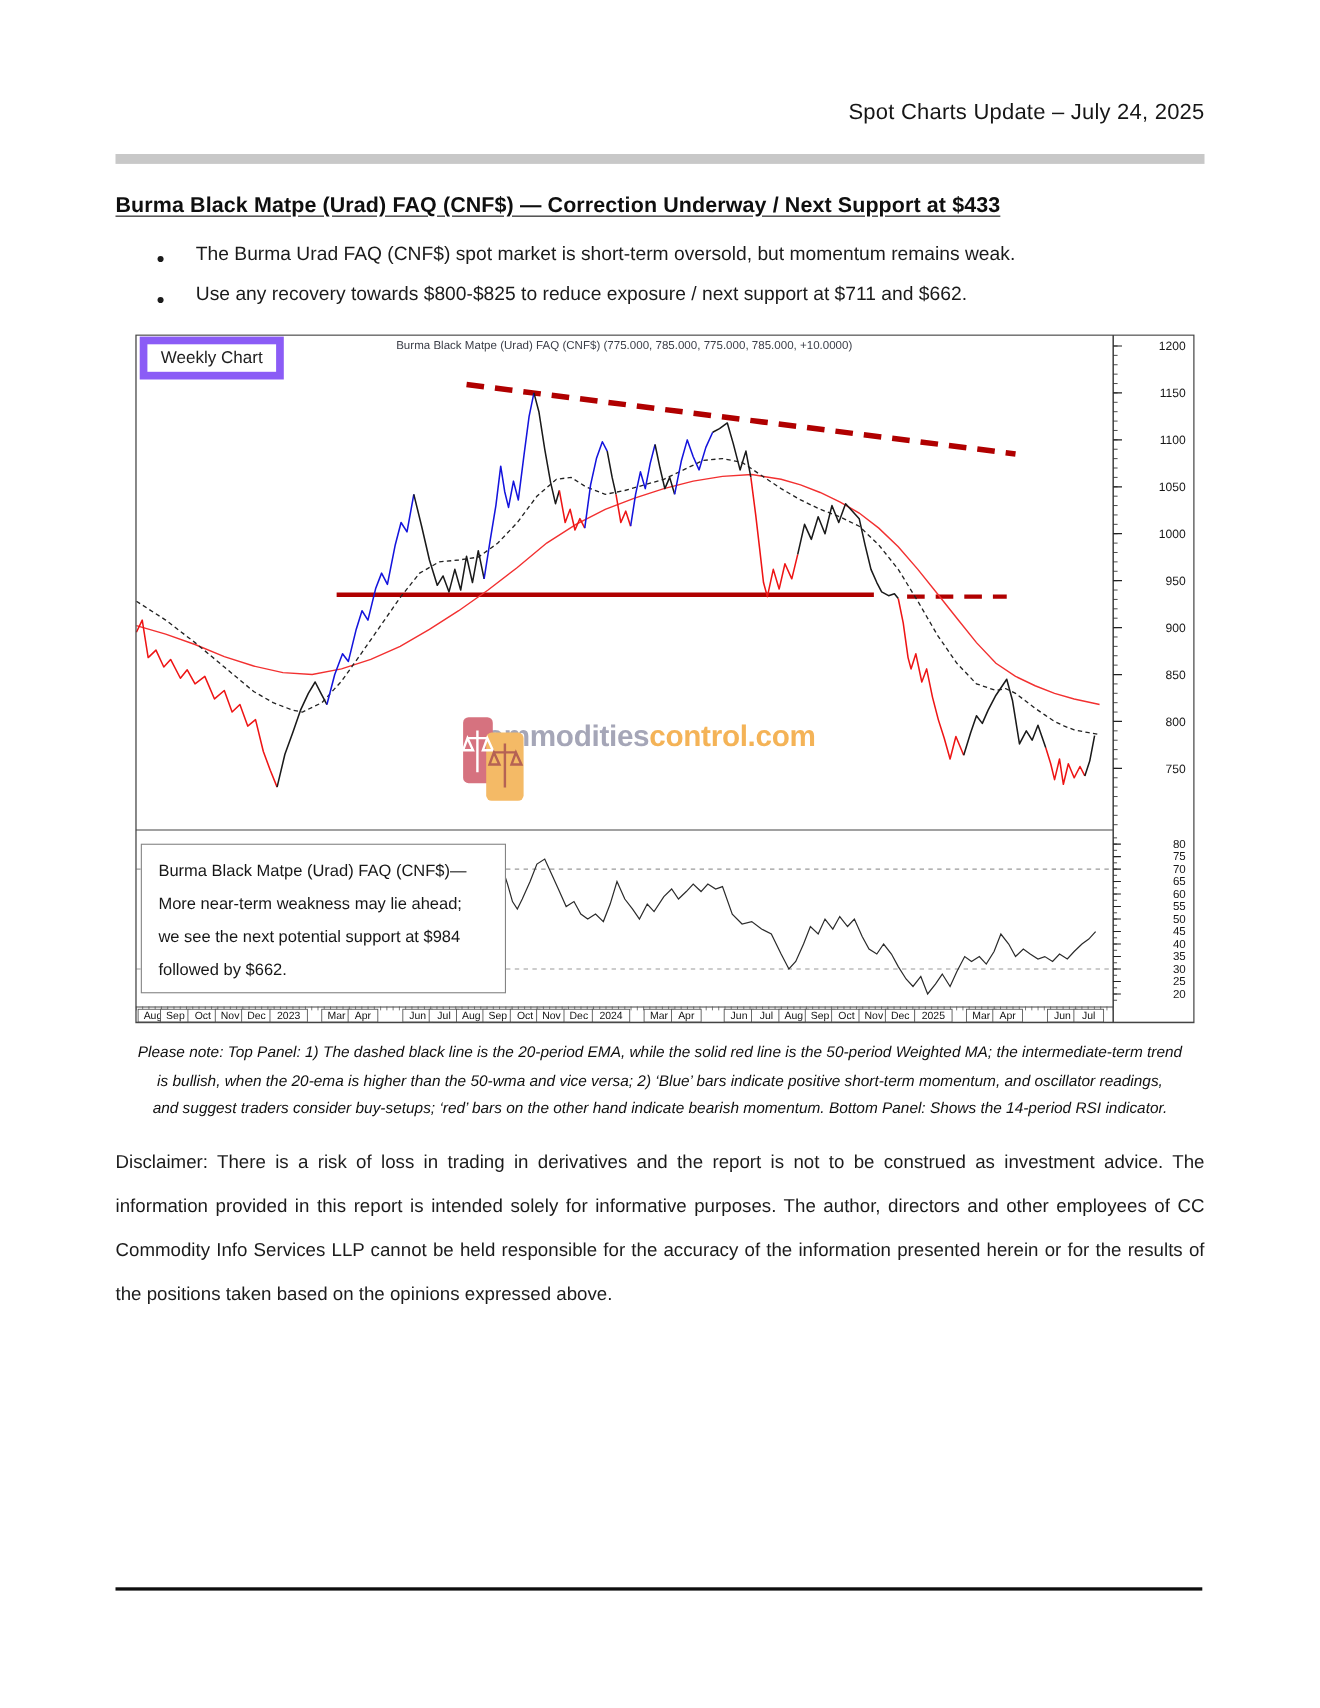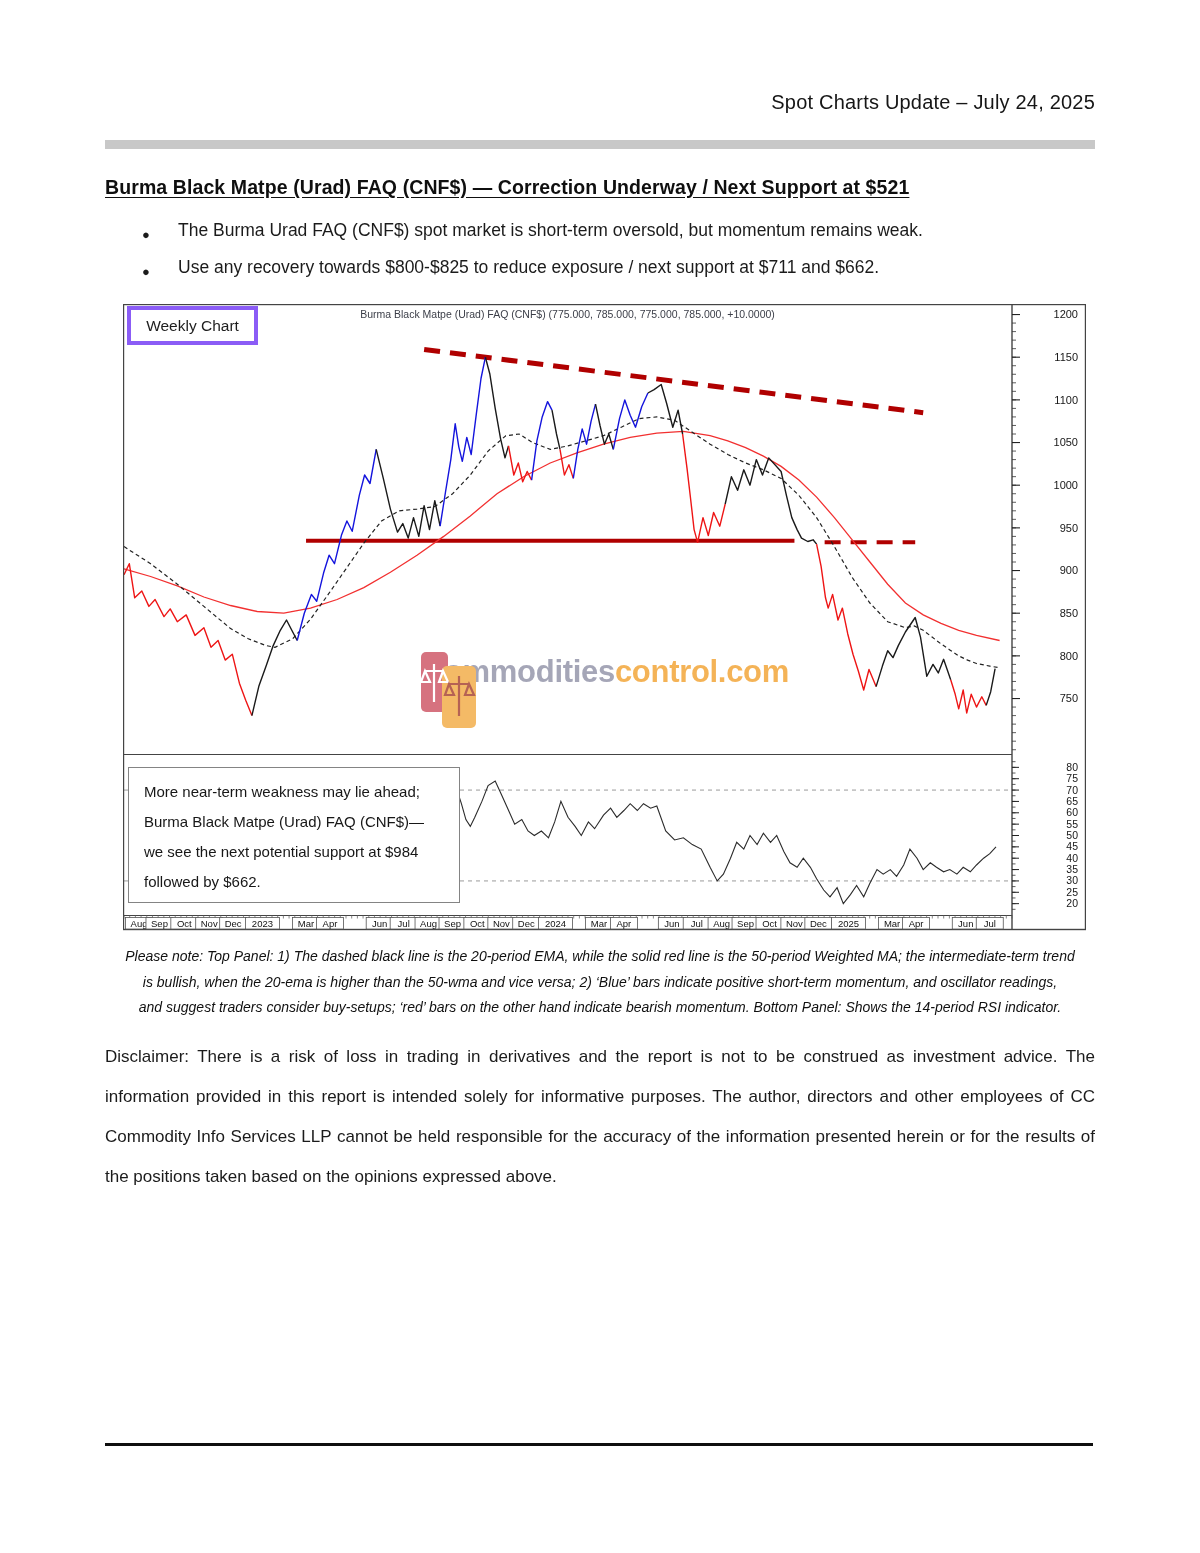--- a/index.html
+++ b/index.html
@@ -16,45 +16,45 @@
 
   ul.bullets { margin:20px 0 0 0; padding:0 0 0 73px; list-style:none; }
   ul.bullets li { position:relative; font-size:17.5px; color:#1b1b1b; margin-bottom:14px; line-height:23px; }
   ul.bullets li .dot { position:absolute; left:-36px; top:4px; font-size:13px; }
 
   .chart-wrap { position:relative; margin:25px 0 0 18px; width:963px; height:627px; }
   .chart-wrap svg { position:absolute; left:0; top:0; font-family:"Liberation Sans", sans-serif; }
   .chart-title { position:absolute; left:0; top:4px; width:889px; text-align:center;
     font-size:10.5px; color:#3b3e48; font-weight:400; }
   .weekly-box { position:absolute; left:4px; top:2px; width:131px; height:39px; background:#fff;
-    border:4px solid #8b5cf6; display:flex; align-items:center; justify-content:center;
+    border:7px solid #8b5cf6; display:flex; align-items:center; justify-content:center;
     font-size:15.5px; color:#1d1d1d; }
   .watermark { position:absolute; left:296px; top:346px; display:flex; align-items:center;
     opacity:0.8; background:rgba(255,255,255,0.6); padding:4px 10px 4px 4px; border-radius:8px; }
-  .wm-text { font-size:31px; font-weight:700; letter-spacing:-0.3px; margin-left:4px; white-space:nowrap; }
+  .wm-text { font-size:27px; font-weight:700; letter-spacing:-0.3px; margin-left:4px; white-space:nowrap; }
   .wm-part1 { color:#8f90a6; }
   .wm-part2 { color:#f2a12e; }
   .anno-box { position:absolute; left:5px; top:463px; width:332px; height:136px; background:#fff;
     border:1.5px solid #848484; padding:9px 6px 0 15px; }
   .anno-box div { font-size:15px; line-height:30px; color:#171717; }
 
   .please-note { margin-top:13px; text-align:center; font-style:italic; font-size:14px;
     line-height:25.5px; color:#101010; }
   .disclaimer { margin:16px 0 0 0; font-size:17px; line-height:40px; color:#1b1b1b; text-align:justify; }
   .footer-rule { position:absolute; left:105px; width:988px; top:1443px; border-top:3.5px solid #0e0e0e; }
 </style>
 </head>
 <body>
 
 <div class="page">
   <div class="content">
     <div class="header-title">Spot Charts Update – July 24, 2025</div>
     <div class="gray-bar"></div>
 
-    <h2 class="section-heading">Burma Black Matpe (Urad) FAQ (CNF$) — Correction Underway / Next Support at $521</h2>
+    <h2 class="section-heading">Burma Black Matpe (Urad) FAQ (CNF$) — Correction Underway / Next Support at $433</h2>
 
     <ul class="bullets">
       <li><span class="dot">●</span><span>The Burma Urad FAQ (CNF$) spot market is short-term oversold, but momentum remains weak.</span></li>
       <li><span class="dot">●</span><span>Use any recovery towards $800-$825 to reduce exposure / next support at $711 and $662.</span></li>
     </ul>
 
     <div class="chart-wrap">
       <svg id="chart-svg" width="963" height="627" viewBox="0 0 963 627">
           <rect x="0.5" y="0.5" width="962" height="625" fill="#ffffff"></rect>
           <line x1="1" y1="576.9285714285714" x2="889" y2="576.9285714285714" stroke="#9a9a9a" stroke-width="1" stroke-dasharray="4,4"></line>
@@ -451,22 +451,22 @@
             <g stroke="#a33b2a" stroke-width="2.2" fill="none">
               <path d="M40 26 v40 M30 34 h20"></path>
               <path d="M30 34 l-4 11 h9 z M50 34 l-4 11 h9 z"></path>
             </g>
           </svg>
         </span>
         <span class="wm-text"><span class="wm-part1">commodities</span><span class="wm-part2">control.com</span></span>
       </div>
 
       <div class="anno-box">
+        <div>Burma Black Matpe (Urad) FAQ (CNF$)—</div>
         <div>More near-term weakness may lie ahead;</div>
-        <div>Burma Black Matpe (Urad) FAQ (CNF$)—</div>
         <div>we see the next potential support at $984</div>
         <div>followed by $662.</div>
       </div>
     </div>
 
     <div class="please-note">
       <div>Please note: Top Panel: 1) The dashed black line is the 20-period EMA, while the solid red line is the 50-period Weighted MA; the intermediate-term trend</div>
       <div>is bullish, when the 20-ema is higher than the 50-wma and vice versa; 2) ‘Blue’ bars indicate positive short-term momentum, and oscillator readings,</div>
       <div>and suggest traders consider buy-setups; ‘red’ bars on the other hand indicate bearish momentum. Bottom Panel: Shows the 14-period RSI indicator.</div>
     </div>

